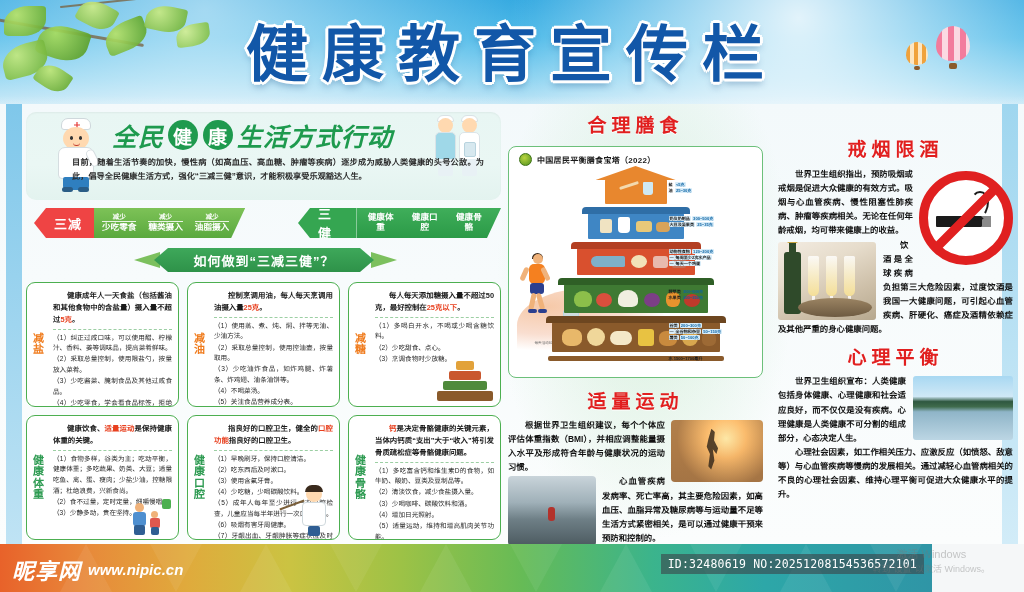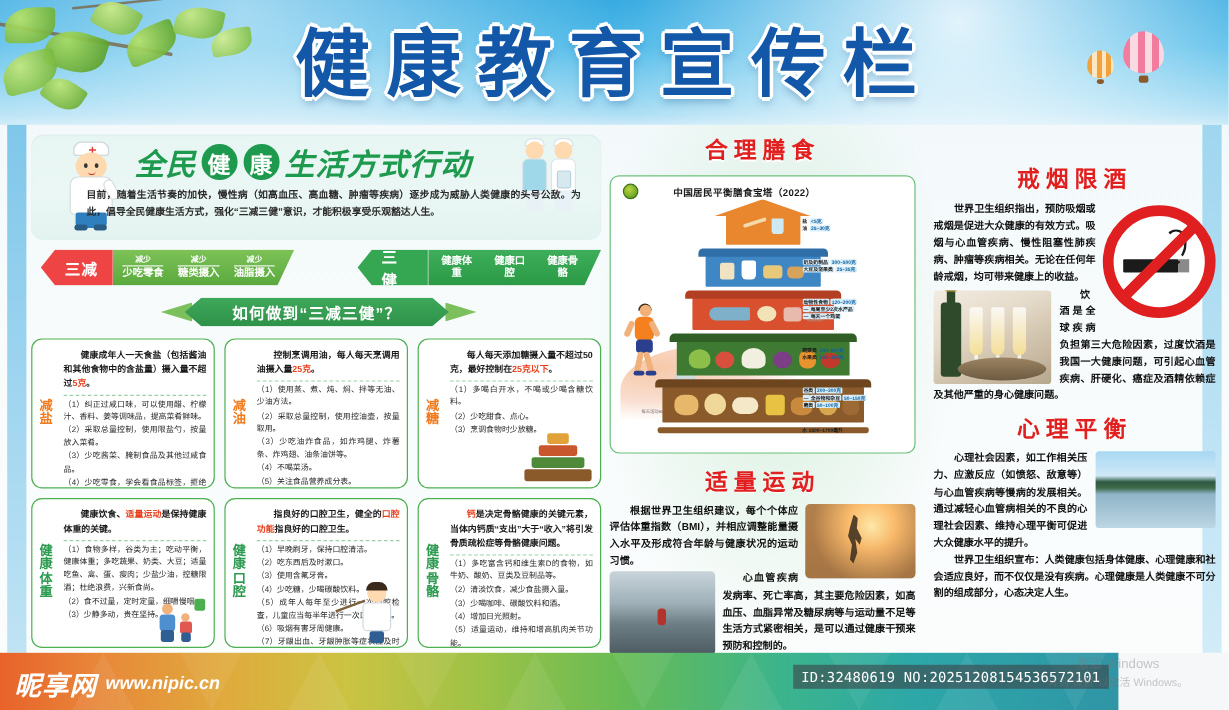--- a/index.html
+++ b/index.html
@@ -198,21 +198,21 @@
   .pyramid-card{
     position:relative; margin-top:9px; height:232px;
     background:#fff; border:1.4px solid #6cc07a; border-radius:8px; overflow:hidden;
   }
   .pyr-head{ display:flex; align-items:center; gap:5px; padding:6px 0 0 10px;}
   .pyr-badge{
     width:13px;height:13px;border-radius:50%;
     background:radial-gradient(circle at 40% 35%, #b9d53f, #4f8f1e);
     border:1px solid #3d7216;
   }
-  .pyr-title{ font-size:8px; font-weight:700; color:#1a1a1a; letter-spacing:.3px;margin-left:24px;}
+  .pyr-title{ font-size:8px; font-weight:700; color:#1a1a1a; letter-spacing:.3px;}
 
   .pyramid{ position:relative; margin:4px auto 0; width:238px; height:196px;}
   .tier{ position:absolute; left:50%; transform:translateX(-50%); border-radius:3px 3px 1px 1px; }
   .tier .eave{ position:absolute; top:-5px; left:-6px; right:-6px; height:7px; border-radius:4px 4px 0 0; }
   .tier-lbl{ position:absolute; font-size:4.1px; line-height:1.45; color:#1a1a1a; font-weight:700; white-space:nowrap;}
   .tier-lbl .v{ color:#0b63a3; }
   .lbl-chip{ background:#d9edf9; border-radius:1px; padding:0 1px; }
 
   .runner{ position:absolute; left:4px; top:84px; width:34px; height:62px; }
   .run-head{ position:absolute; left:12px; top:0; width:10px;height:10px;background:#f0b27a;border-radius:50%;}
@@ -693,24 +693,24 @@
         <span class="ind">饮酒是全球疾病负担第三大危险因素，过度饮酒是我国一大健康问题，可引起心血管疾病、肝硬化、癌症及酒精依赖症及其他严重的身心健康问题。</span>
       </div>
     </div>
 
     <div style="clear:both; height:6px;"></div>
 
     <div class="sec-title">心理平衡</div>
     <div style="margin-top:5px;">
       <div class="photo ph-forest"></div>
       <div class="body-text">
+        <span class="ind">世界卫生组织宣布：人类健康包括身体健康、心理健康和社会适应良好，而不仅仅是没有疾病。心理健康是人类健康不可分割的组成部分，心态决定人生。</span>
+      </div>
+      <div class="body-text">
         <span class="ind">心理社会因素，如工作相关压力、应激反应（如愤怒、敌意等）与心血管疾病等慢病的发展相关。通过减轻心血管病相关的不良的心理社会因素、维持心理平衡可促进大众健康水平的提升。</span>
-      </div>
-      <div class="body-text">
-        <span class="ind">世界卫生组织宣布：人类健康包括身体健康、心理健康和社会适应良好，而不仅仅是没有疾病。心理健康是人类健康不可分割的组成部分，心态决定人生。</span>
       </div>
     </div>
   </div>
 
   <div class="winmark">
     <div class="w1">激活 Windows</div>
     <div>转到"设置"以激活 Windows。</div>
   </div>
 
   <div id="bottom-bar">

